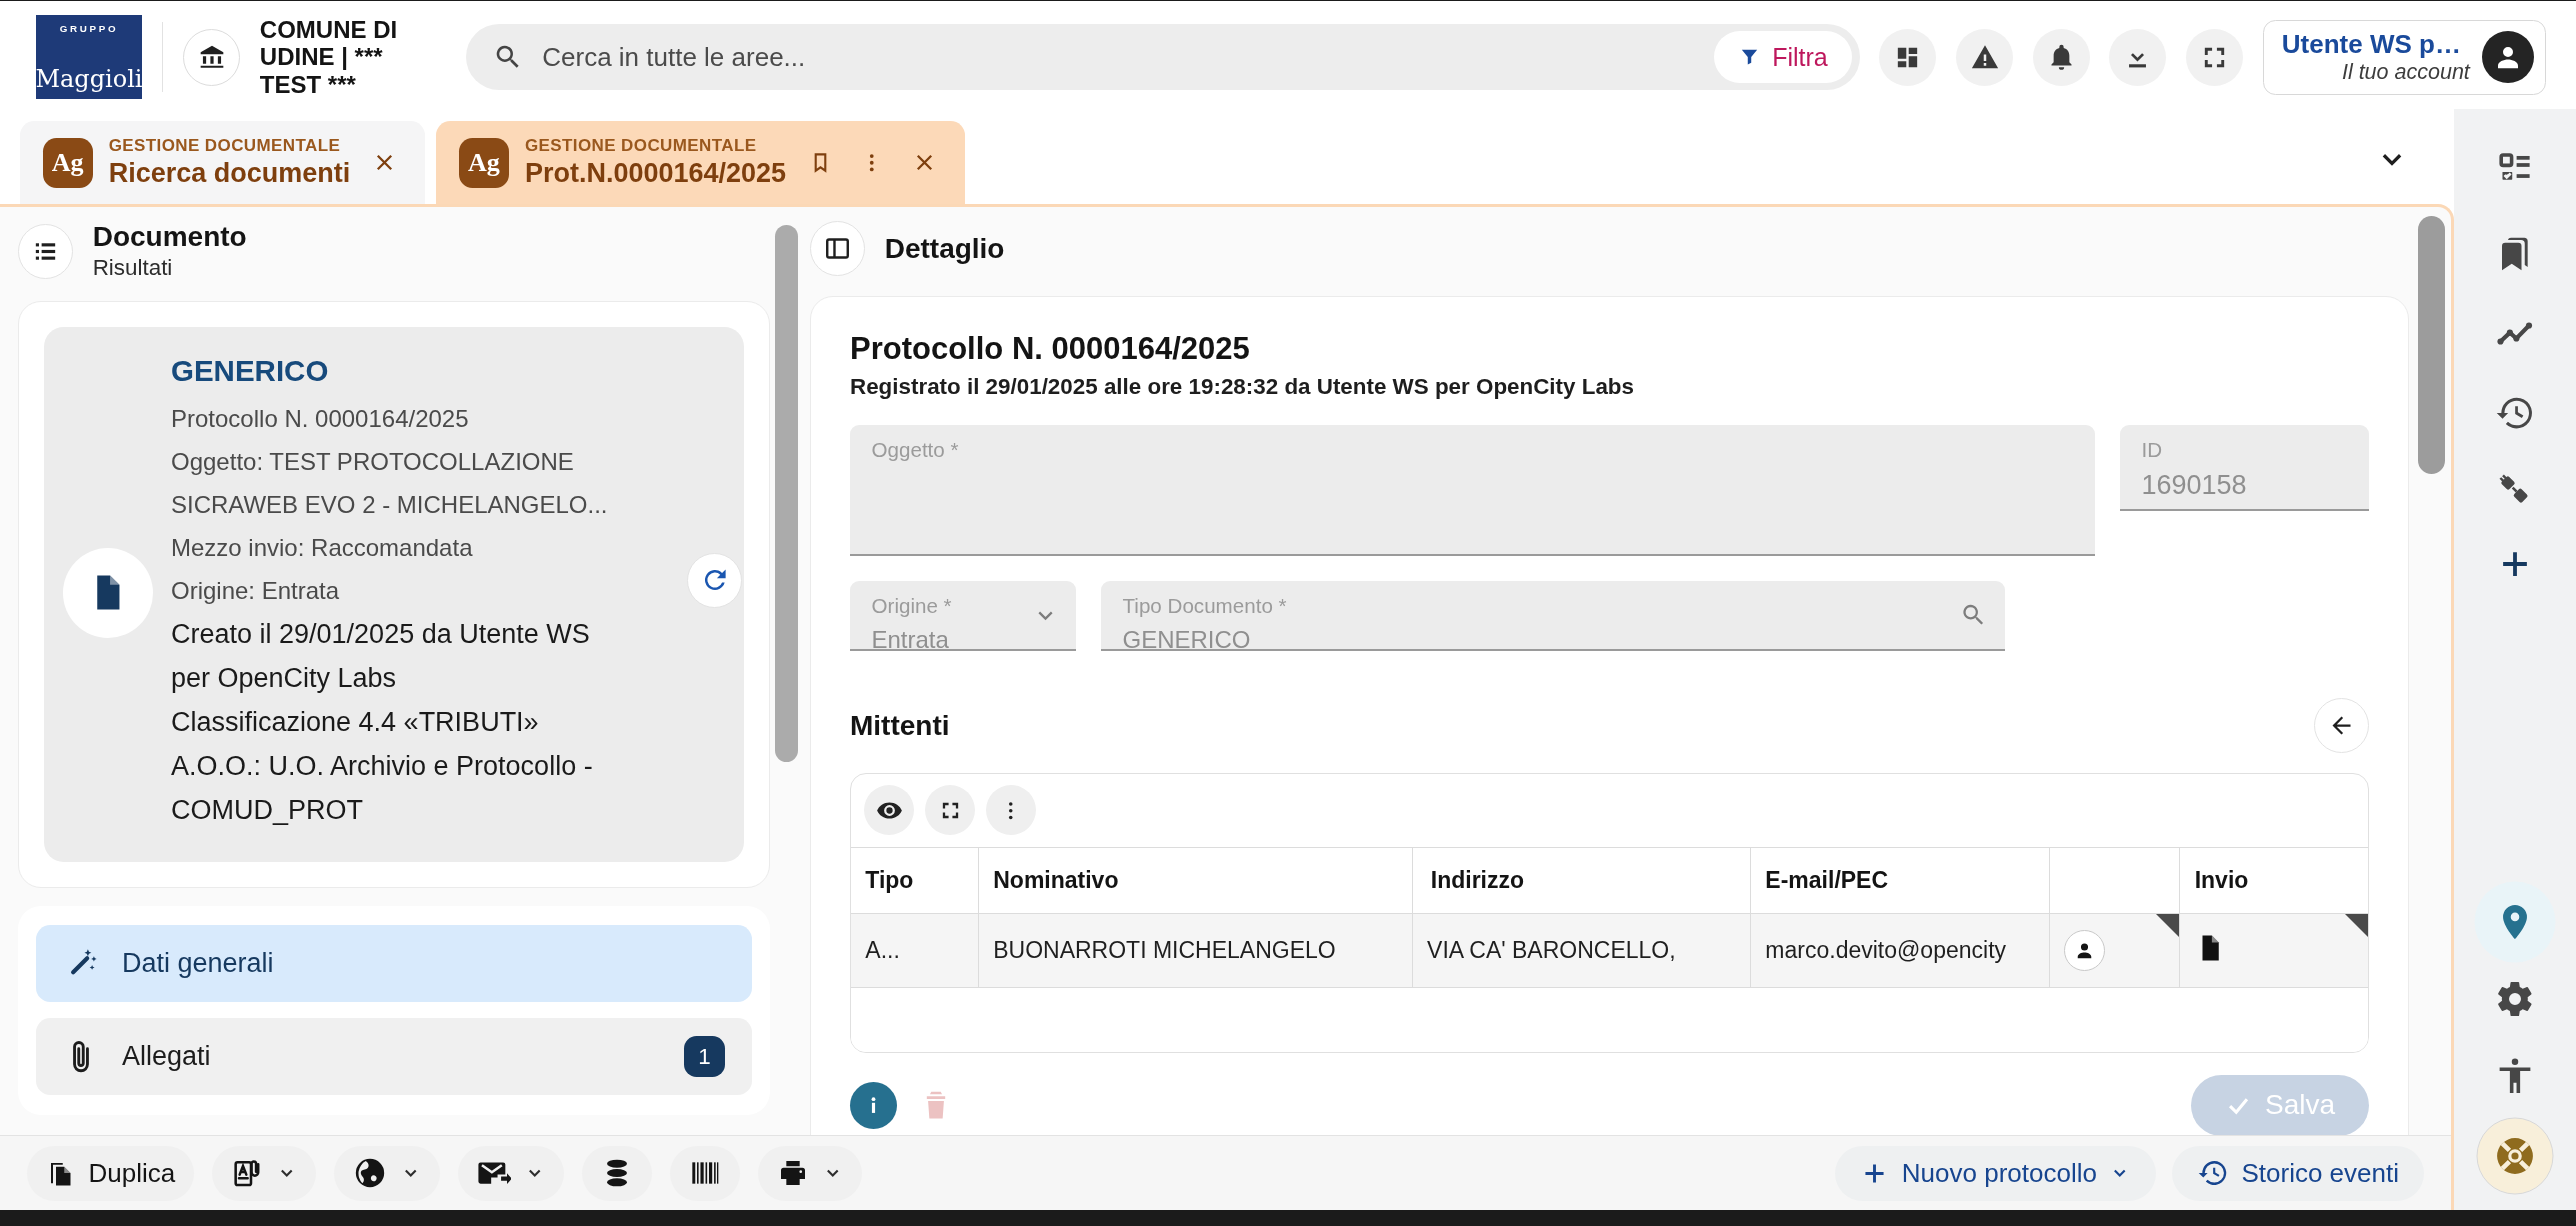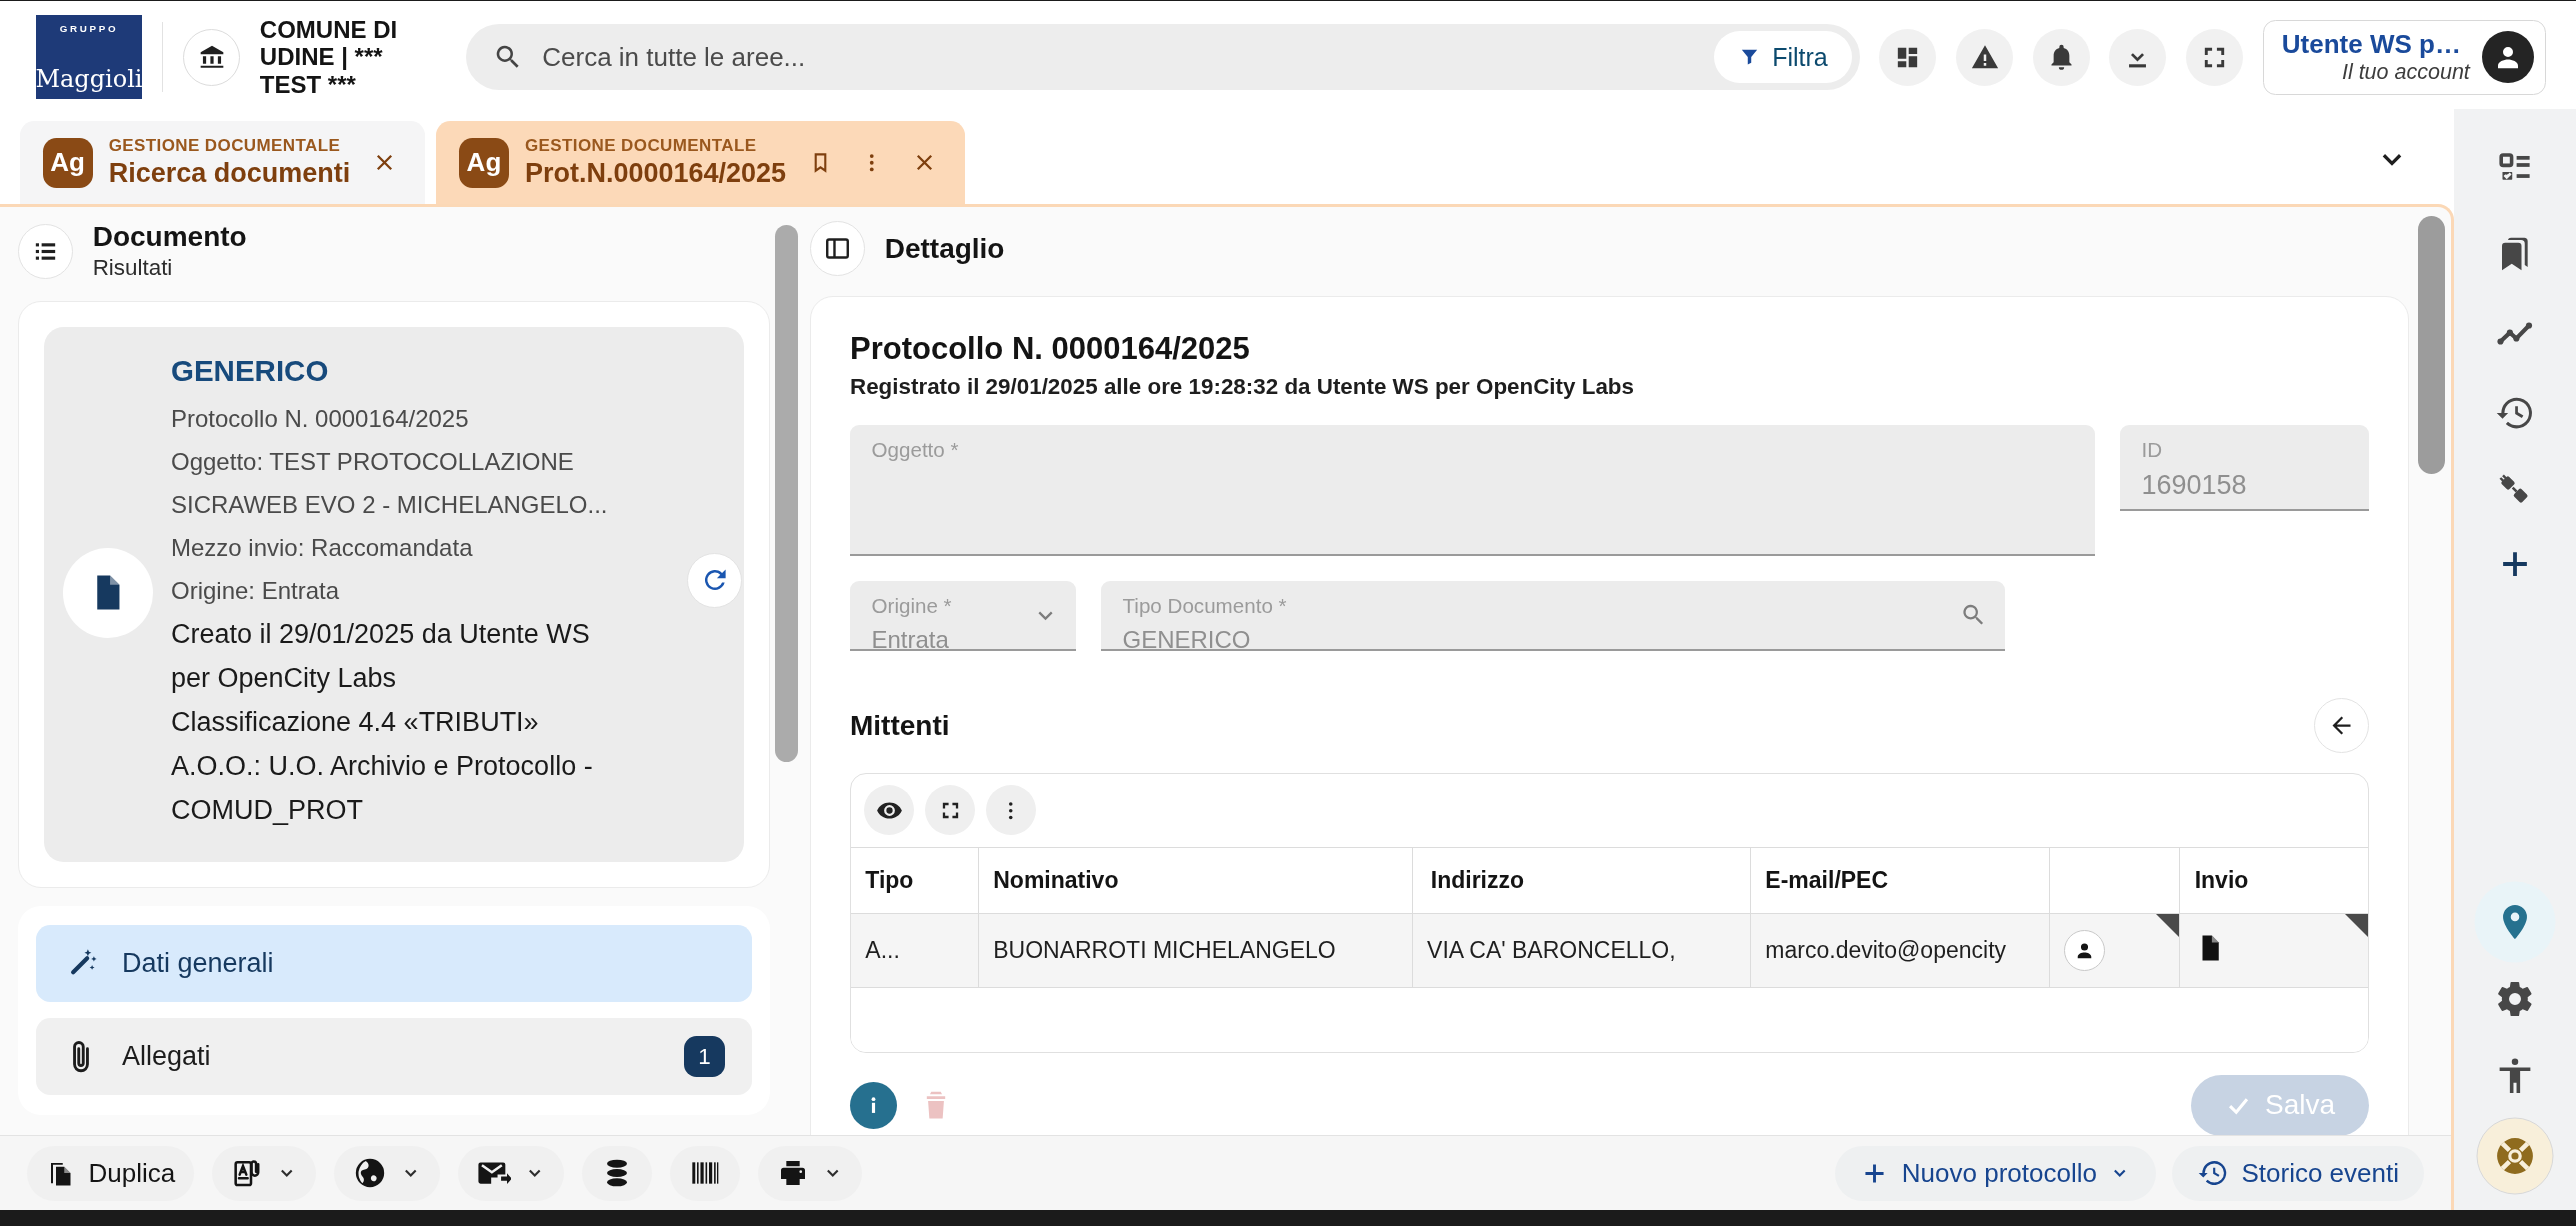--- a/index.html
+++ b/index.html
@@ -22,41 +22,41 @@
   .logo-group { font-size:9.8px; font-weight:bold; letter-spacing:2.7px; }
   .logo-brand { font-family:"DejaVu Serif", serif; font-size:24px; }
   .hdr-divider { width:1.8px; height:70px; background:#e2e2e2; flex:none; }
   .org-badge { width:57px; height:57px; border:1.8px solid #dcdcdc; border-radius:50%; flex:none;
     display:flex; align-items:center; justify-content:center; color:#1f1f1f; }
   .org-title { width:186px; flex:none; font-size:24px; font-weight:bold; line-height:1.14; color:#141414; }
   .searchbar { flex:1; height:66px; background:#ededed; border-radius:36px; display:flex; align-items:center;
     gap:19.7px; padding:0 8px 0 27px; }
   .search-ph { flex:1; font-size:26px; color:#4b4b4b; white-space:nowrap; overflow:hidden; }
   .filter-btn { height:52px; background:#fff; border-radius:27px; display:flex; align-items:center; gap:11.6px;
-    padding:0 24px; color:#0c4a6e; font-size:25px; flex:none; cursor:pointer; }
+    padding:0 24px; color:#be185d; font-size:25px; flex:none; cursor:pointer; }
   .hicon { width:57px; height:57px; border-radius:50%; background:#f1f1f1; color:#3a3a3a; flex:none;
     display:flex; align-items:center; justify-content:center; cursor:pointer; }
   .user-chip { height:75px; background:#fff; border:1.8px solid #d8d8d8; border-radius:12.5px; flex:none;
     display:flex; align-items:center; gap:12.5px; padding:0 10.7px 0 18px; cursor:pointer; }
   .user-texts { text-align:right; max-width:188px; }
   .user-name { color:#1a4a9b; font-weight:bold; font-size:26px; white-space:nowrap; overflow:hidden; text-overflow:ellipsis; }
   .user-sub { color:#3d3d3d; font-style:italic; font-size:21.5px; }
   .avatar { width:52px; height:52px; border-radius:50%; background:#242424; color:#fff; flex:none;
     display:flex; align-items:center; justify-content:center; }
 
   
   .tabbar { position:absolute; top:109px; left:0; width:2454px; height:95px; background:#fff;
     display:flex; align-items:flex-end; gap:10.7px; padding-left:19.7px; }
   .tab { height:83px; border-radius:14.3px 14.3px 0 0; display:flex; align-items:center; gap:16px;
     padding:0 23px; cursor:pointer; }
   .tab.inactive { background:#f5f5f6; }
   .tab.active { background:#fcd9b8; }
   .ag-icon { width:50px; height:50px; border-radius:13.4px; background:#8a4a15; color:#fff; flex:none;
     display:flex; align-items:center; justify-content:center;
-    font-family:Liberation Sans, sans-serif; font-weight:bold; font-size:26px; }
+    font-family:Liberation Serif, serif; font-weight:bold; font-size:26px; }
   .tab-module { font-size:17px; font-weight:600; color:#9a581e; letter-spacing:0.4px; white-space:nowrap; }
   .tab-title { font-size:27px; font-weight:bold; color:#7e3f0e; white-space:nowrap; margin-top:1.8px; }
   .tab-act { color:#7e3f0e; display:flex; align-items:center; justify-content:center; width:36px; height:36px; cursor:pointer; }
   .tab-caret { margin-left:auto; margin-right:47px; margin-bottom:30px; color:#1f1f1f; cursor:pointer; }
 
   
   .sidebar { position:absolute; top:109px; right:0; width:122px; bottom:16px; background:#f1f2f3; }
   .s-ico { position:absolute; left:50%; transform:translate(-50%,-50%); color:#474747; cursor:pointer;
     display:flex; align-items:center; justify-content:center; }
   .s-ico.circled-teal { width:81px; height:81px; border-radius:50%; background:#e9f4f8; color:#26718f; }

